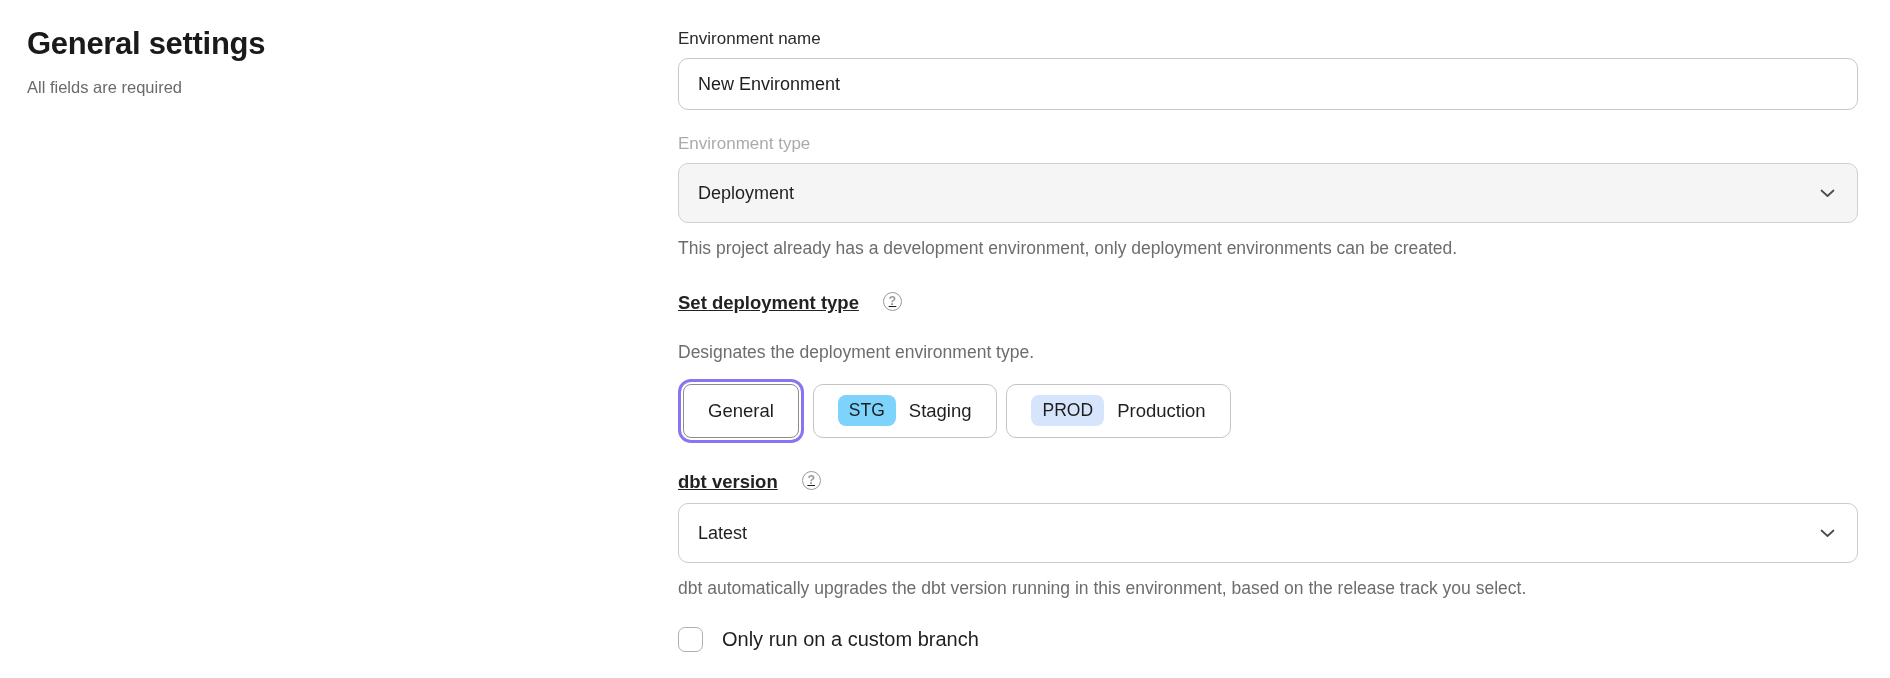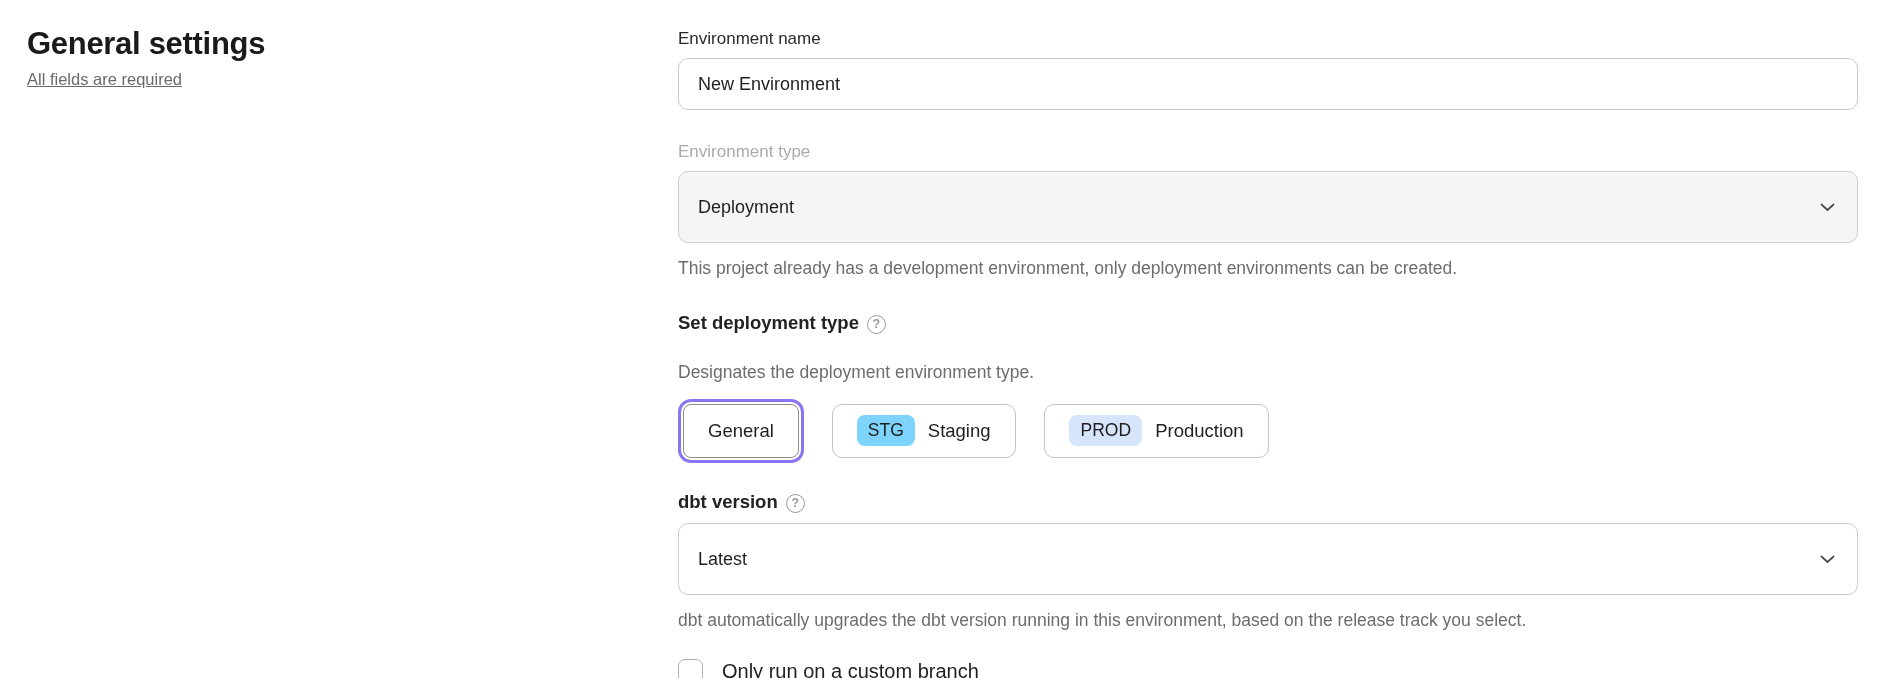--- a/index.html
+++ b/index.html
@@ -19,44 +19,44 @@
     padding: 26px 40px 0 27px;
     flex-shrink: 0;
   }
   .page-title {
     font-size: 31px;
     font-weight: 700;
     color: #1a1a1a;
     letter-spacing: -0.3px;
   }
   .page-subtitle {
-    margin-top: 8px;
+    margin-top: 16px;
     font-size: 16.5px;
     color: #6a6a6a;
-    text-decoration: underline;
   }
 
   
   .form-col {
     width: 1180px;
     padding-top: 29px;
   }
   .field-label {
     font-size: 17px;
     color: #2b2b2b;
     margin-bottom: 9px;
   }
   .field-label.disabled { color: #ababab; }
   .section-label {
     font-size: 18.5px;
     font-weight: 700;
     color: #222222;
     display: flex;
-    align-items: flex-end;
-    gap: 8px;
+    align-items: flex-start;
+    gap: 24px;
+    text-decoration: underline;
   }
   .help-icon {
     width: 19px; height: 19px;
     border: 1.5px solid #9a9a9a;
     border-radius: 50%;
     color: #9a9a9a;
     font-size: 12.5px;
     font-weight: 600;
     display: inline-flex;
     align-items: center;
@@ -71,21 +71,21 @@
     background: #ffffff;
     font-family: "Liberation Sans", sans-serif;
     font-size: 18px;
     font-weight: 500;
     color: #1f1f1f;
     padding: 0 19px;
     outline: none;
   }
   .select-box {
     width: 100%;
-    height: 72px;
+    height: 60px;
     border: 1px solid #cccccc;
     border-radius: 10px;
     background: #ffffff;
     display: flex;
     align-items: center;
     justify-content: space-between;
     padding: 0 22px 0 19px;
     font-size: 18px;
     font-weight: 500;
     color: #1f1f1f;
@@ -102,21 +102,21 @@
     color: #6d6d6d;
     line-height: 22px;
   }
   .chevron-icon { display: inline-flex; flex-shrink: 0; }
 
   
   .dep-row {
     margin-top: 14px;
     display: flex;
     align-items: center;
-    gap: 28px;
+    gap: 9px;
     height: 67px;
   }
   .dep-btn {
     height: 54px;
     background: #ffffff;
     border: 1px solid #c4c4c4;
     border-radius: 10px;
     display: inline-flex;
     align-items: center;
     gap: 13px;
@@ -180,21 +180,21 @@
     <div class="page-subtitle">All fields are required</div>
   </div>
 
   <div class="form-col">
 
     
     <div class="field-label">Environment name</div>
     <input class="text-input" type="text" value="New Environment" style="">
 
     
-    <div class="field-label disabled gap-label" style="margin-top:32px;">Environment type</div>
+    <div class="field-label disabled gap-label" style="margin-top:24px;">Environment type</div>
     <div class="select-box disabled">
       <span>Deployment</span>
       <span class="chevron-icon">
         <svg width="15" height="9" viewBox="0 0 15 9">
             <path d="M1.5 1.5 L7.5 7 L13.5 1.5" stroke="#4a4a4a" stroke-width="1.7" fill="none" stroke-linecap="round" stroke-linejoin="round"></path>
           </svg>
       </span>
     </div>
     <div class="helper-text">This project already has a development environment, only deployment environments can be created.</div>
 

